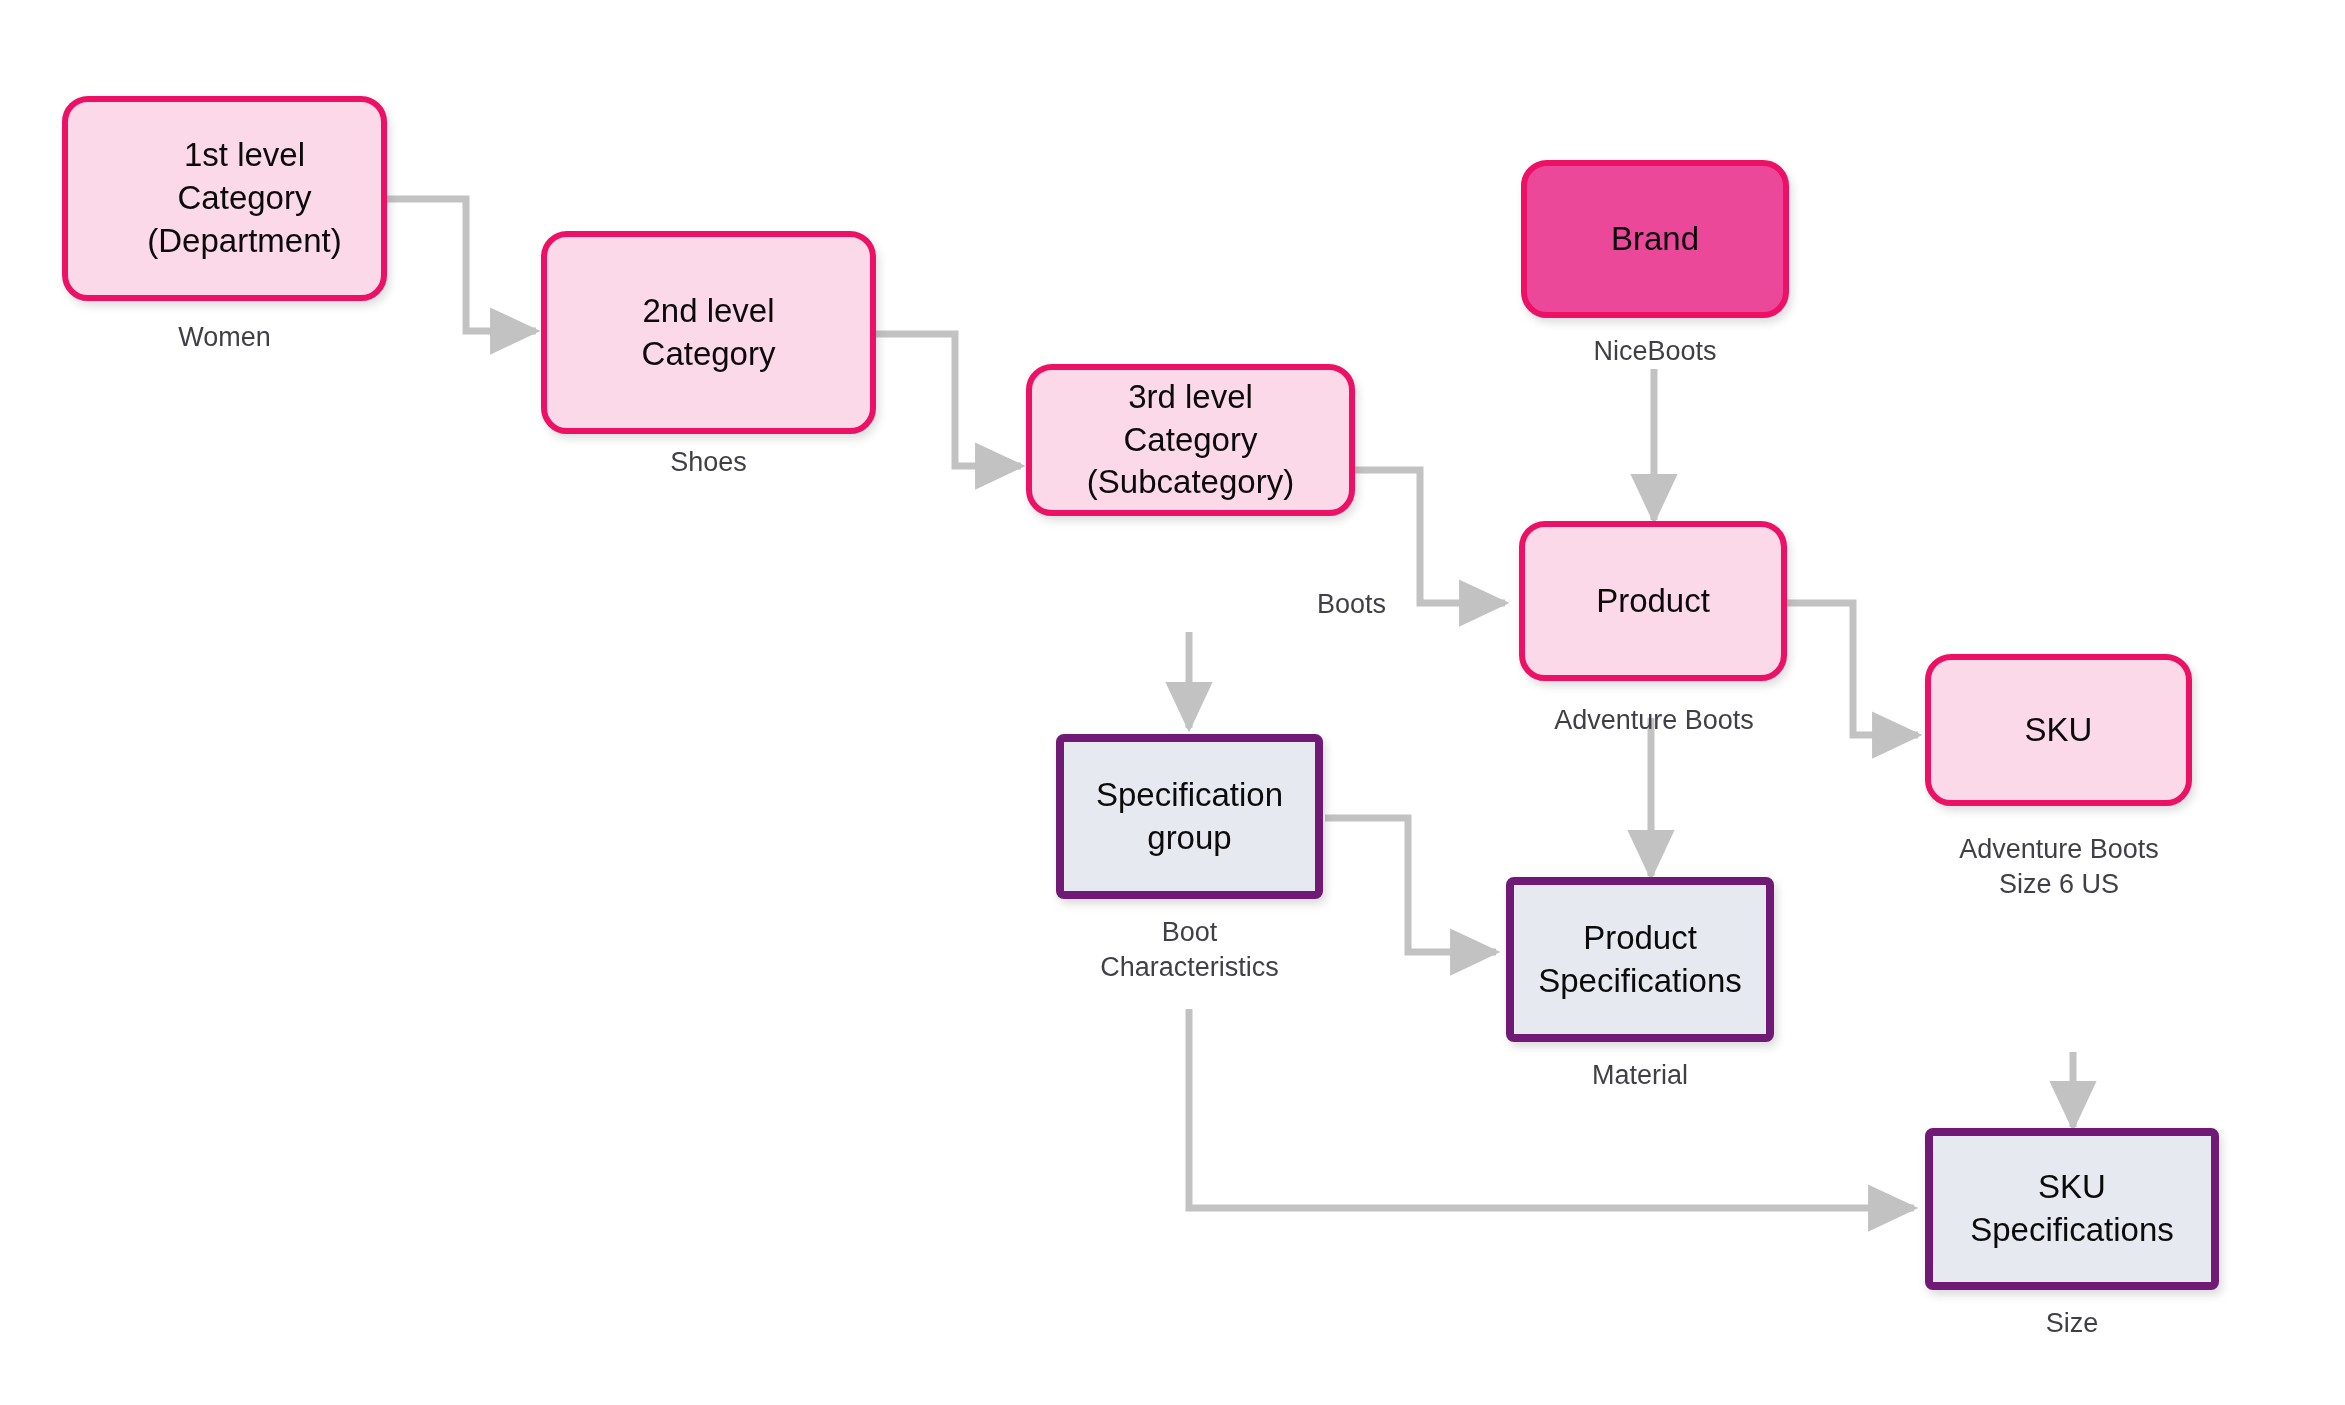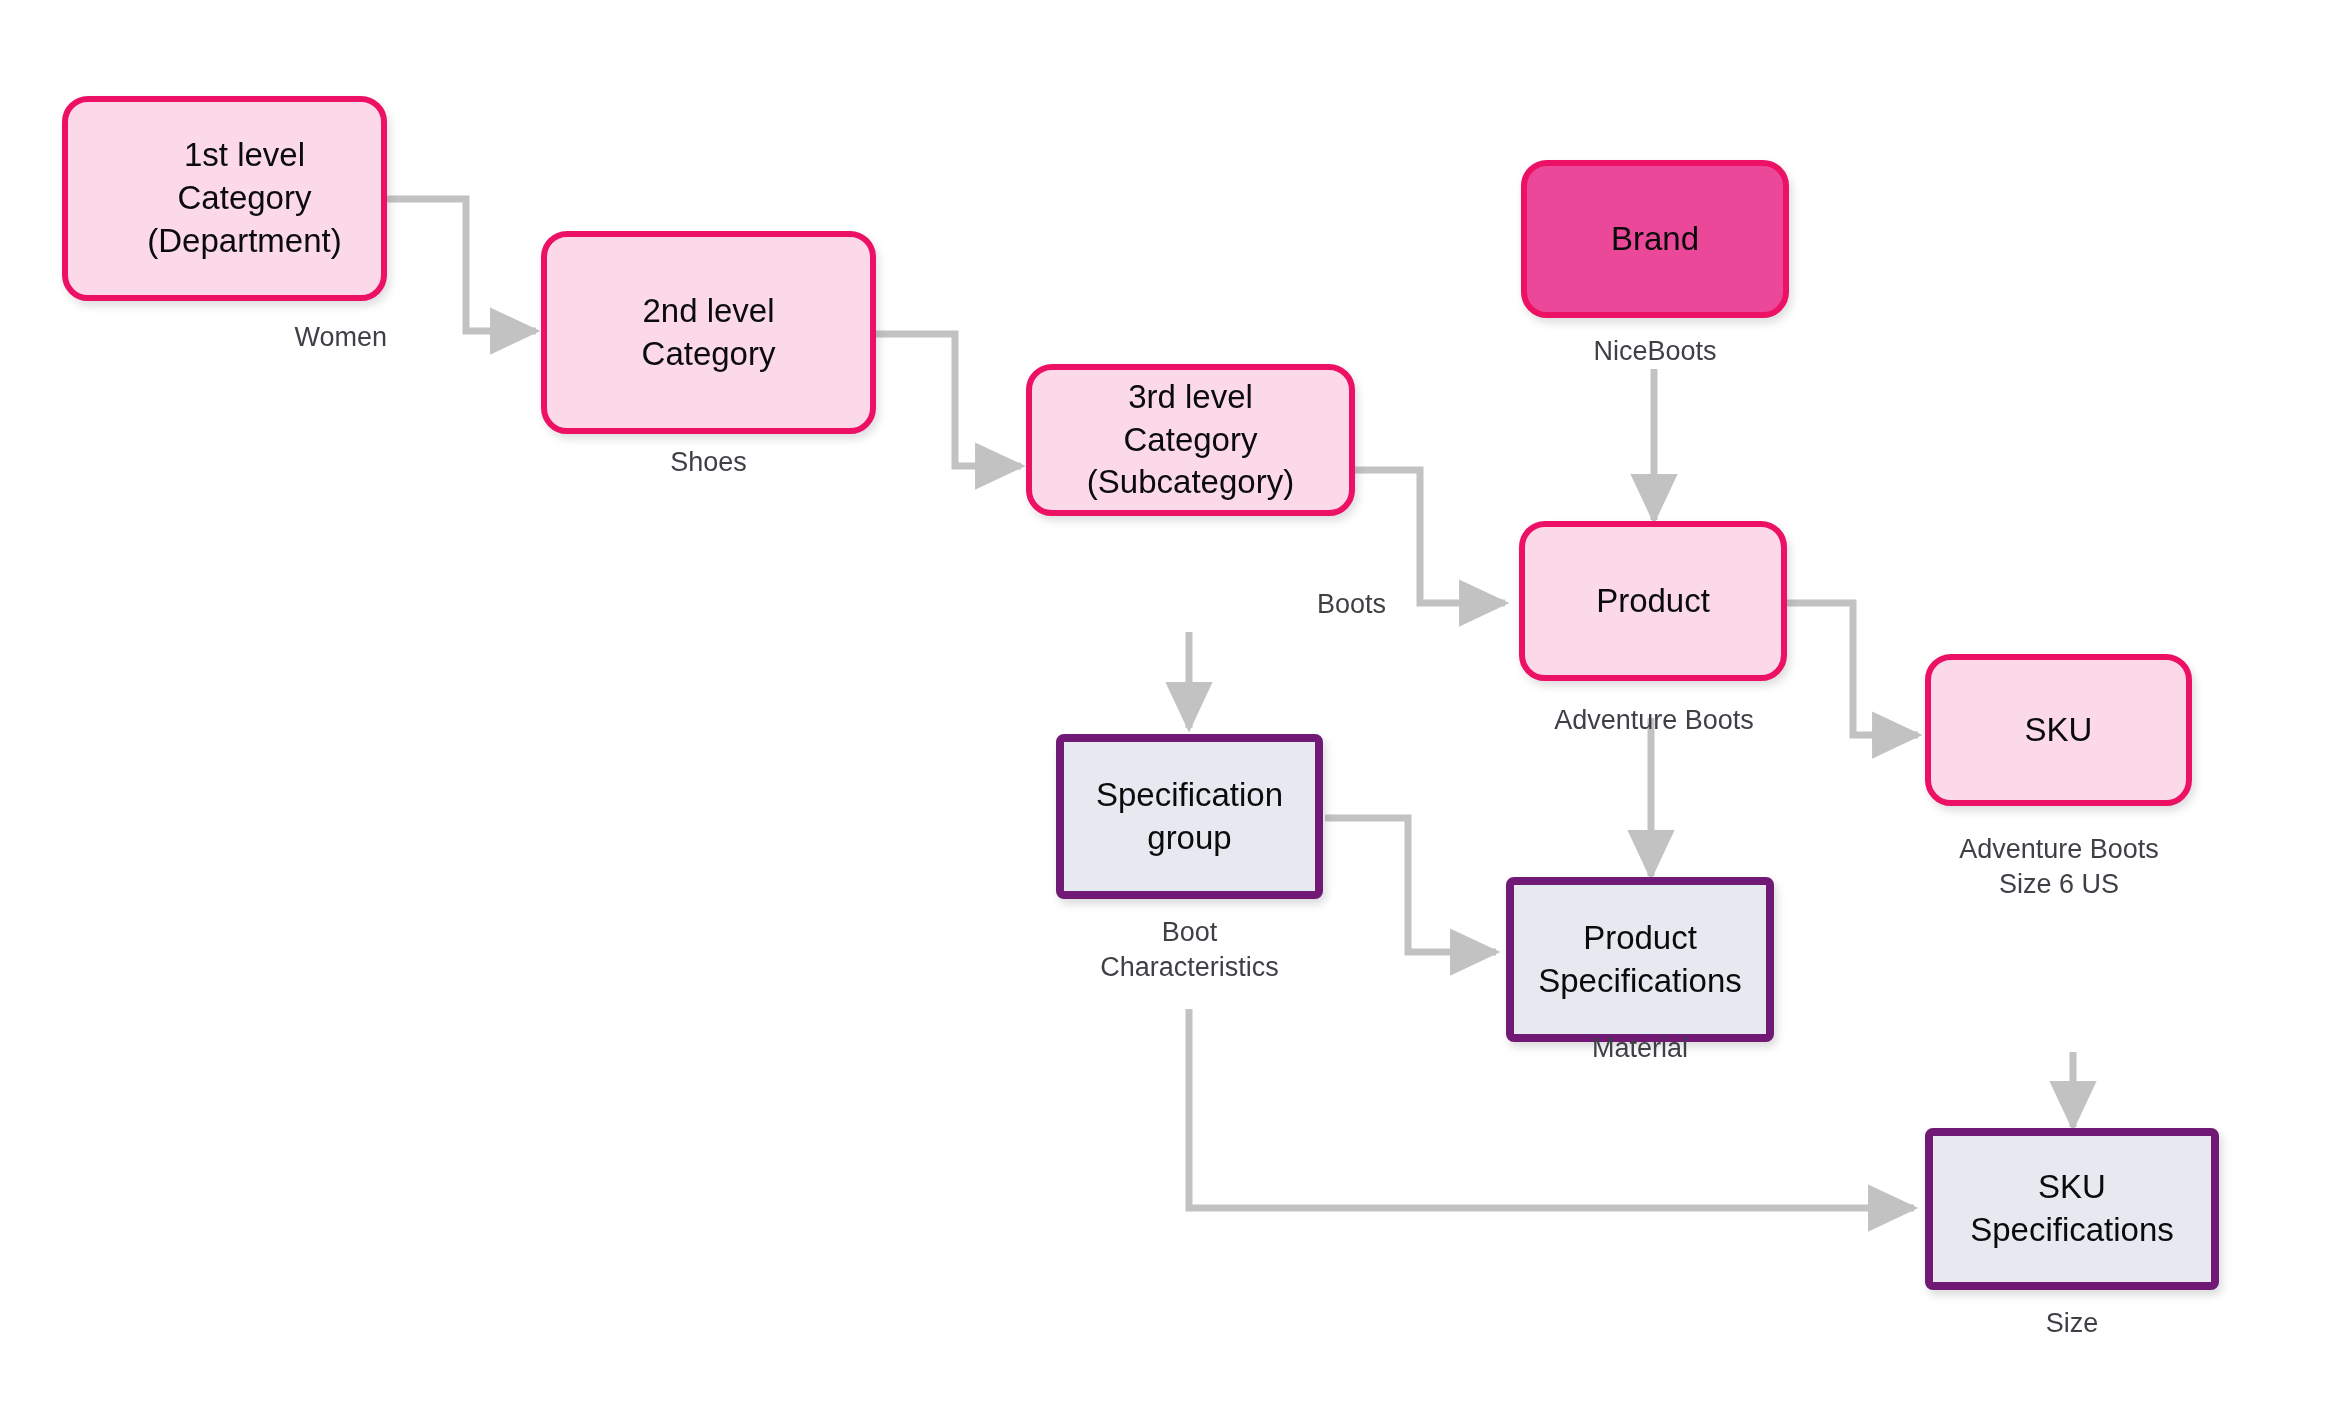--- a/index.html
+++ b/index.html
@@ -106,21 +106,21 @@
     </g>
   </svg>
 
   <div class="node pink" style="left:62px; top:96px; width:325px; height:205px;padding-left:40px;">
     <div class="node-text">
       <span class="thin">1st level</span><br>
       <b>Category</b><br>
       <span class="thin">(Department)</span>
     </div>
   </div>
-  <div class="caption" style="left:62px; top:320px; width:325px;text-align:right;">Women</div>
+  <div class="caption" style="left:62px; top:320px; width:325px;">Women</div>
 
   <div class="node pink" style="left:541px; top:231px; width:335px; height:203px;">
     <div class="node-text">
       <span class="thin">2nd level</span><br>
       <b>Category</b>
     </div>
   </div>
   <div class="caption" style="left:541px; top:445px; width:335px;">Shoes</div>
 
   <div class="node pink" style="left:1026px; top:364px; width:329px; height:152px;">
@@ -162,21 +162,21 @@
   </div>
   <div class="caption" style="left:1043px; top:915px; width:293px;">Boot
 Characteristics</div>
 
   <div class="node slate" style="left:1506px; top:877px; width:268px; height:165px;">
     <div class="node-text">
       <b>Product</b><br>
       <b>Specifications</b>
     </div>
   </div>
-  <div class="caption" style="left:1506px; top:1031px; width:268px;">Material</div>
+  <div class="caption" style="left:1506px; top:1058px; width:268px;">Material</div>
 
   <div class="node slate" style="left:1925px; top:1128px; width:294px; height:162px;">
     <div class="node-text">
       <b>SKU</b><br>
       <b>Specifications</b>
     </div>
   </div>
   <div class="caption" style="left:1925px; top:1306px; width:294px;">Size</div>
 
 </div>

